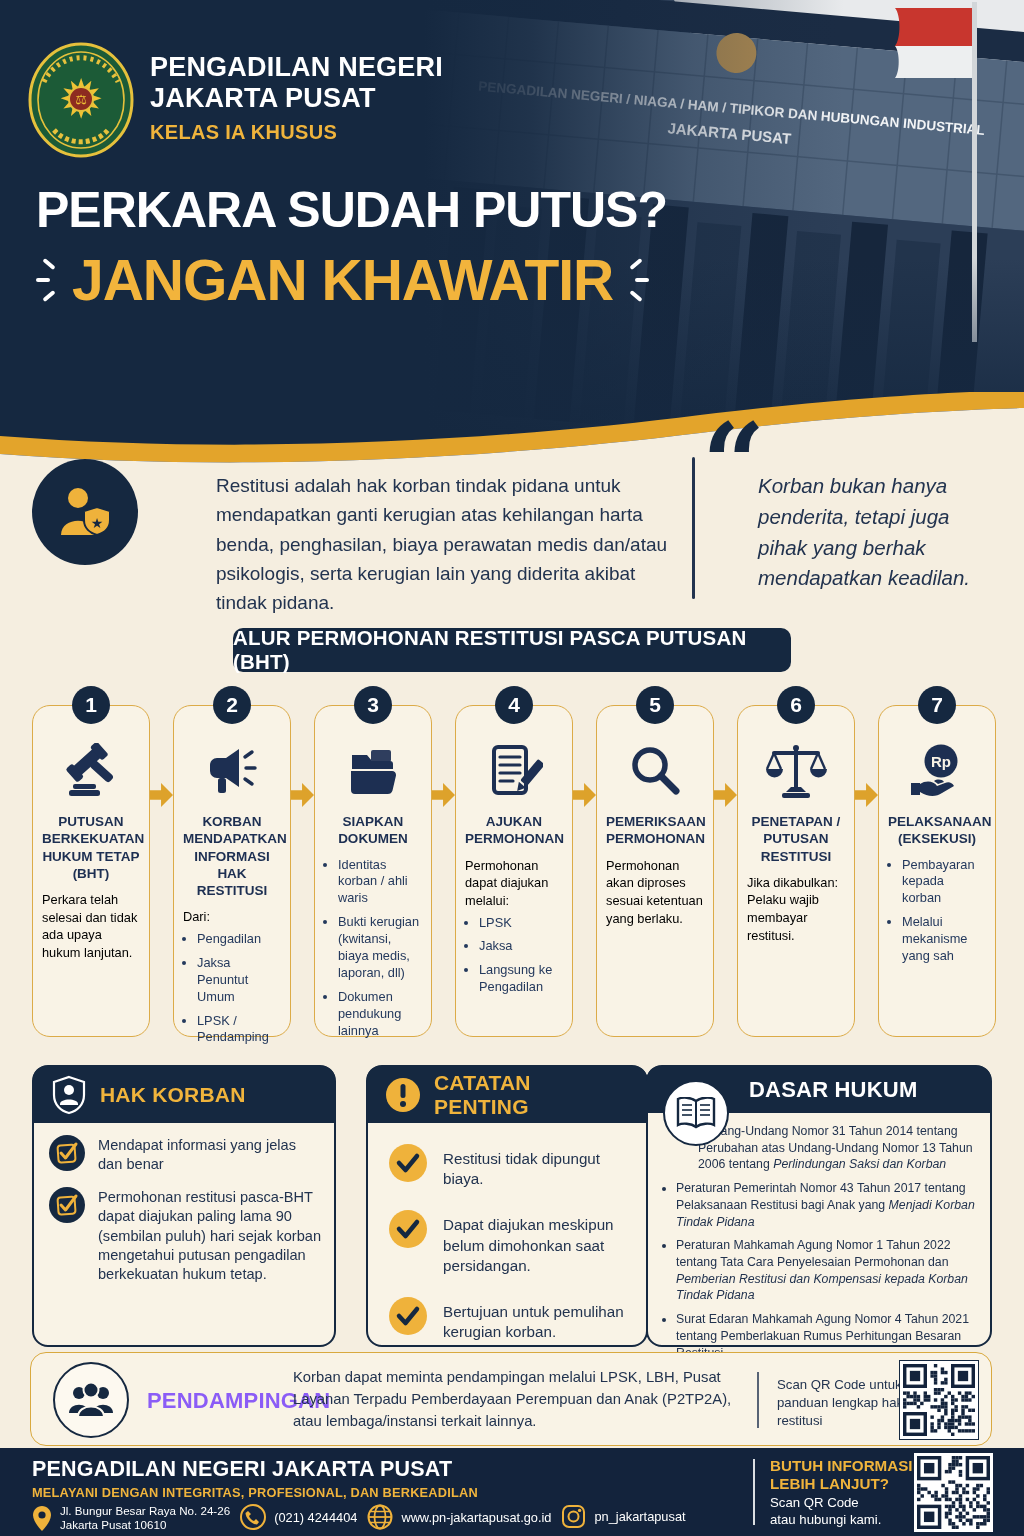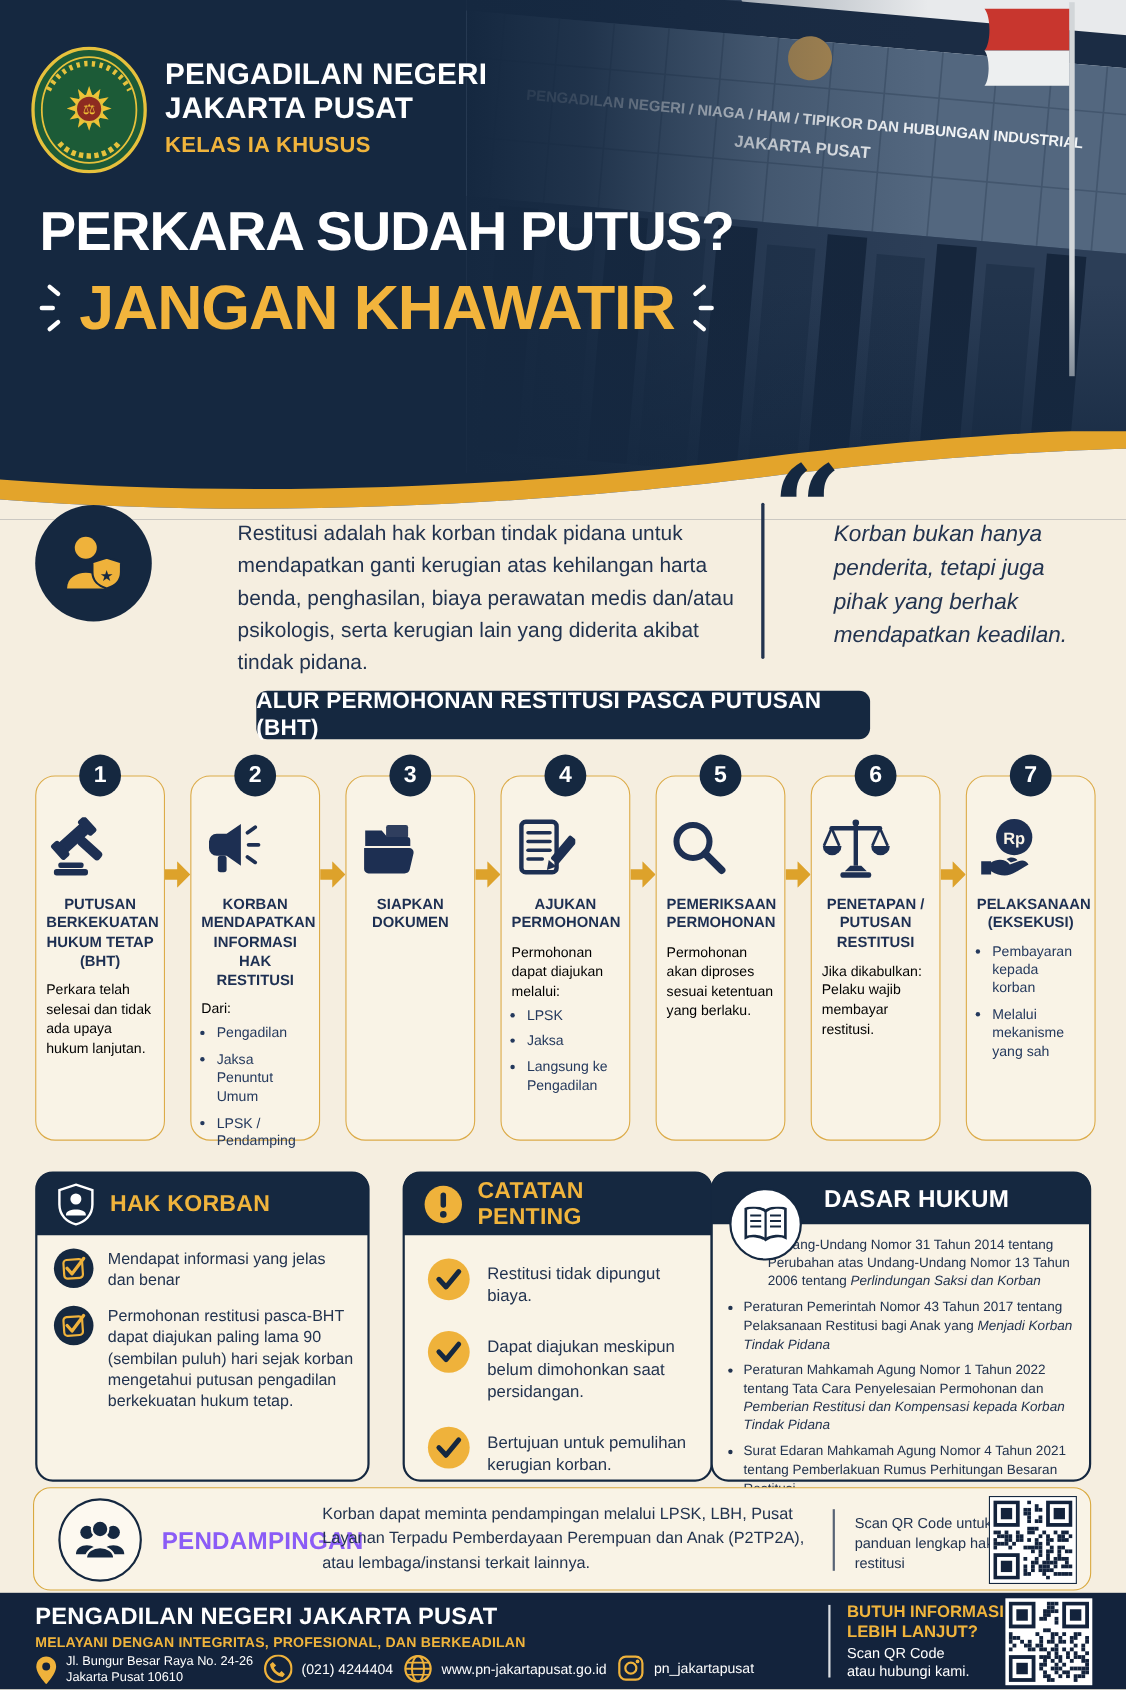--- a/index.html
+++ b/index.html
@@ -47,21 +47,21 @@
 
   
   .flow-pill { position:absolute; left:233px; top:628px; width:558px; height:44px; background:#152840; border-radius:10px;
     display:flex; align-items:center; justify-content:center; color:#fff; font-weight:800; font-size:20.5px; z-index:5; letter-spacing:.2px; }
   .steps { position:absolute; left:32px; top:686px; width:960px; display:flex; justify-content:space-between; align-items:flex-start; z-index:5; }
   .step-col { width:118px; flex:none; display:flex; flex-direction:column; align-items:center; }
   .step-num { position:relative; z-index:2; width:38px; height:38px; border-radius:50%; background:#152840; color:#fff;
     font-weight:800; font-size:21px; display:flex; align-items:center; justify-content:center; margin-bottom:-19px; }
   .step-card { width:118px; height:332px; background:#f9f3e6; border:1.5px solid #dcab48; border-radius:18px;
     padding:34px 9px 8px; }
-  .step-icon { height:64px; display:flex; align-items:center; margin-bottom:9px; }
+  .step-icon { height:64px; display:flex; align-items:center; justify-content:center; margin-bottom:9px; }
   .step-title { font-size:13.5px; font-weight:800; color:#1d2f52; text-align:center; line-height:1.28; margin-bottom:9px; }
   .step-body { font-size:12.8px; color:#000000; line-height:1.38; }
   .step-bullets { margin-top:5px; padding-left:14px; list-style:disc; }
   .step-bullets li { font-size:12.8px; color:#24395d; line-height:1.32; margin-bottom:7px; }
   .flow-arrow { flex:none; width:23px; height:26px; margin-top:96px; background:#dda22b;
     clip-path:polygon(0 32%, 48% 32%, 48% 4%, 100% 50%, 48% 96%, 48% 68%, 0 68%); }
 
   
   .box { position:absolute; top:1065px; height:282px; background:#f9f3e6; border:2px solid #152840; border-radius:16px; }
   .box-hak { left:32px; width:304px; }
@@ -281,20 +281,25 @@
       <div class="step-card">
         <div class="step-icon">
             <svg width="58" height="58" viewBox="0 0 58 58" fill="#1d2f52">
       <rect x="27" y="7" width="20" height="12" rx="2" opacity="0.92"></rect>
       <path d="M8,12 h15 l5,6 h18 a3,3 0 0 1 3,3 v5 H8 Z"></path>
       <path d="M7,28 h41 a4,4 0 0 1 4,4.5 l-3.5,15 a5,5 0 0 1 -4.8,3.5 H11 a4,4 0 0 1 -4,-4 Z"></path>
     </svg>
           </div>
         <div class="step-title">SIAPKAN DOKUMEN</div>
 
+        <ul class="step-bullets">
+            <li>Identitas korban / ahli waris</li>
+            <li>Bukti kerugian (kwitansi, biaya medis, laporan, dll)</li>
+            <li>Dokumen pendukung lainnya</li>
+          </ul>
       </div>
     </div>
 
     <div class="flow-arrow"></div>
 
     <div class="step-col">
       <div class="step-num">4</div>
       <div class="step-card">
         <div class="step-icon">
             <svg width="58" height="58" viewBox="0 0 58 58">

